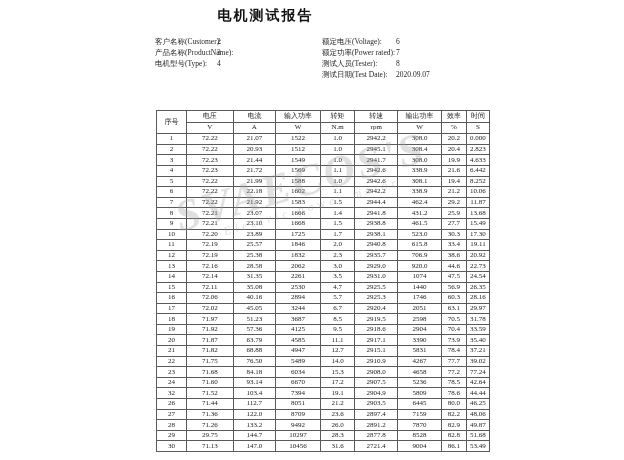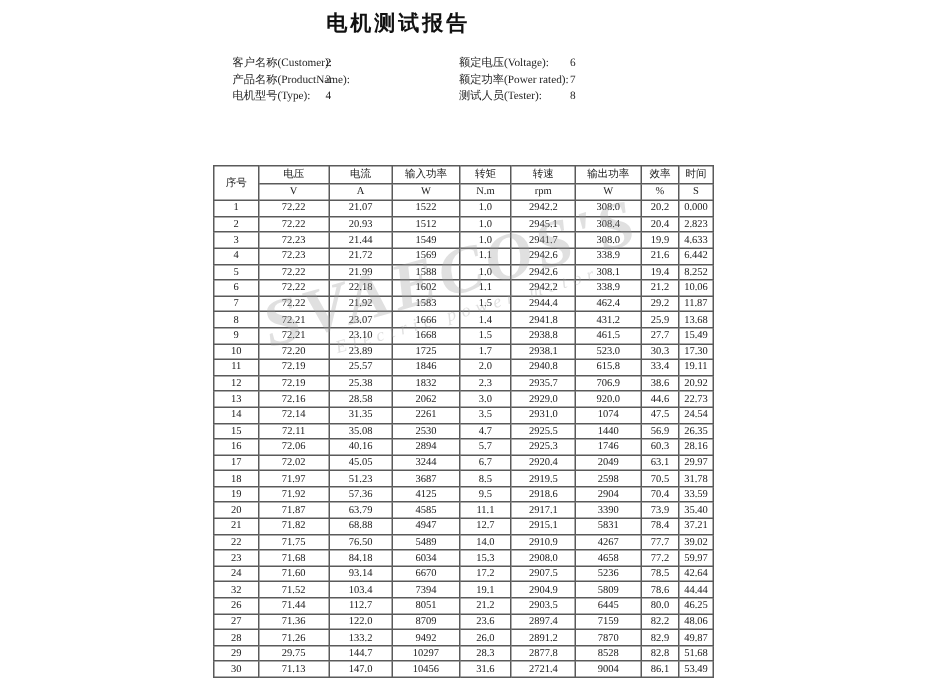--- a/index.html
+++ b/index.html
@@ -11,29 +11,29 @@
   .page { position:relative; width:531px; height:460px; background:#fff; overflow:hidden; }
 
   .title {
     position:absolute; top:7px; left:0; width:100%;
     margin:0; text-align:center;
     font-size:14px; font-weight:700; letter-spacing:2px; color:#111;
   }
 
   .info-col { position:absolute; top:36px; }
   .info-col.left  { left:155px; }
-  .info-col.right { left:306px; }
+  .info-col.right { left:322px; }
   .info-row { height:11px; line-height:11px; white-space:nowrap; font-size:7.5px; }
   .info-row .label { display:inline-block; }
   .left  .info-row .label { width:62px; }
   .right .info-row .label { width:74px; }
   .info-row .value { display:inline-block; }
 
   table.report {
-    position:absolute; left:142px; top:110px; width:334px;
+    position:absolute; left:156px; top:110px; width:334px;
     border-collapse:collapse; table-layout:fixed;
   }
   table.report th, table.report td {
     border:0.8px solid #5a5a5a;
     font-size:7px; font-weight:400; line-height:1;
     text-align:center; vertical-align:middle;
     padding:0; height:9.6px; overflow:hidden; color:#222;
   }
   table.report thead th { height:10.6px; }
 
@@ -72,20 +72,23 @@
 
   <div class="info-col right">
     <div class="info-row">
       <span class="label">额定电压(Voltage):</span><span class="value">6</span>
     </div>
     <div class="info-row">
       <span class="label">额定功率(Power rated):</span><span class="value">7</span>
     </div>
     <div class="info-row">
       <span class="label">测试人员(Tester):</span><span class="value">8</span>
+    </div>
+    <div class="info-row">
+      <span class="label">测试日期(Test Date):</span><span class="value">2020.09.07</span>
     </div>
   </div>
 
   <table class="report">
     <colgroup>
         <col style="width: 9%;">
         <col style="width: 14%;">
         <col style="width: 12.8%;">
         <col style="width: 13.4%;">
         <col style="width: 10.4%;">
@@ -294,21 +297,21 @@
           <td>60.3</td>
           <td>28.16</td>
         </tr>
         <tr>
           <td>17</td>
           <td>72.02</td>
           <td>45.05</td>
           <td>3244</td>
           <td>6.7</td>
           <td>2920.4</td>
-          <td>2049</td>
+          <td>2051</td>
           <td>63.1</td>
           <td>29.97</td>
         </tr>
         <tr>
           <td>18</td>
           <td>71.97</td>
           <td>51.23</td>
           <td>3687</td>
           <td>8.5</td>
           <td>2919.5</td>
@@ -362,21 +365,21 @@
         </tr>
         <tr>
           <td>23</td>
           <td>71.68</td>
           <td>84.18</td>
           <td>6034</td>
           <td>15.3</td>
           <td>2908.0</td>
           <td>4658</td>
           <td>77.2</td>
-          <td>59.97</td>
+          <td>77.24</td>
         </tr>
         <tr>
           <td>24</td>
           <td>71.60</td>
           <td>93.14</td>
           <td>6670</td>
           <td>17.2</td>
           <td>2907.5</td>
           <td>5236</td>
           <td>78.5</td>

